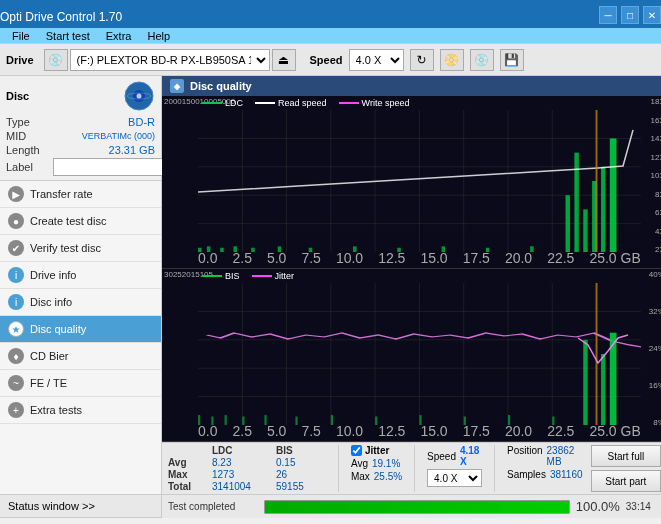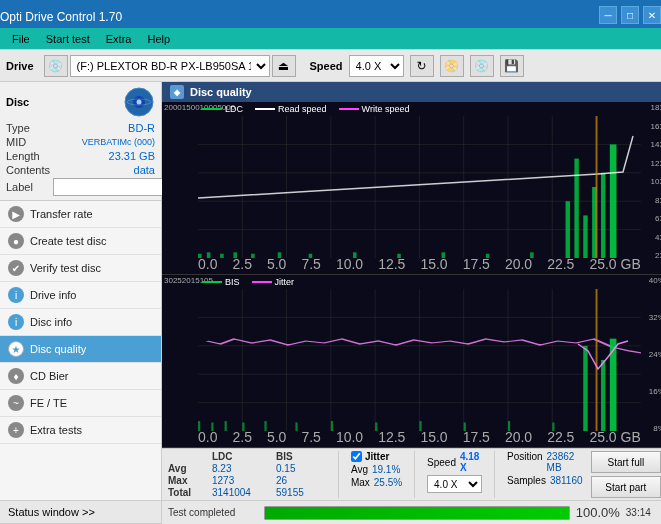--- a/index.html
+++ b/index.html
@@ -36,25 +36,25 @@
       border: 1px solid #5aaae0;
       color: white;
       font-size: 10px;
       display: flex;
       align-items: center;
       justify-content: center;
       cursor: pointer;
     }
     
     .menu-bar {
-      background: #14b8a6;
+      background: #7dd3fc;
       display: flex;
       align-items: center;
       padding: 2px 4px;
-      height: 22px;
+      height: 16px;
       border-bottom: 1px solid #ccc;
     }
     .menu-item {
       padding: 2px 8px;
       cursor: pointer;
       font-size: 11px;
     }
     
     .drive-bar {
       background: #e8e8e8;
@@ -488,24 +488,20 @@
         <span class="disc-row-value">BD-R</span>
       </div>
       <div class="disc-row">
         <span class="disc-row-label">MID</span>
         <span class="disc-row-value" style="font-size:9px;">VERBATIMc (000)</span>
       </div>
       <div class="disc-row">
         <span class="disc-row-label">Length</span>
         <span class="disc-row-value">23.31 GB</span>
       </div>
-      <div class="disc-row">
-        <span class="disc-row-label">Contents</span>
-        <span class="disc-row-value">data</span>
-      </div>
       <div class="disc-label-row">
         <span style="font-size:11px;color:#333;">Label</span>
         <input class="disc-label-input" type="text" style="">
         <div class="disc-label-btn">✎</div>
       </div>
     </div>
 
     <div class="nav-item">
       <div class="nav-icon nav-icon-gray">▶</div>
       <span>Transfer rate</span>

